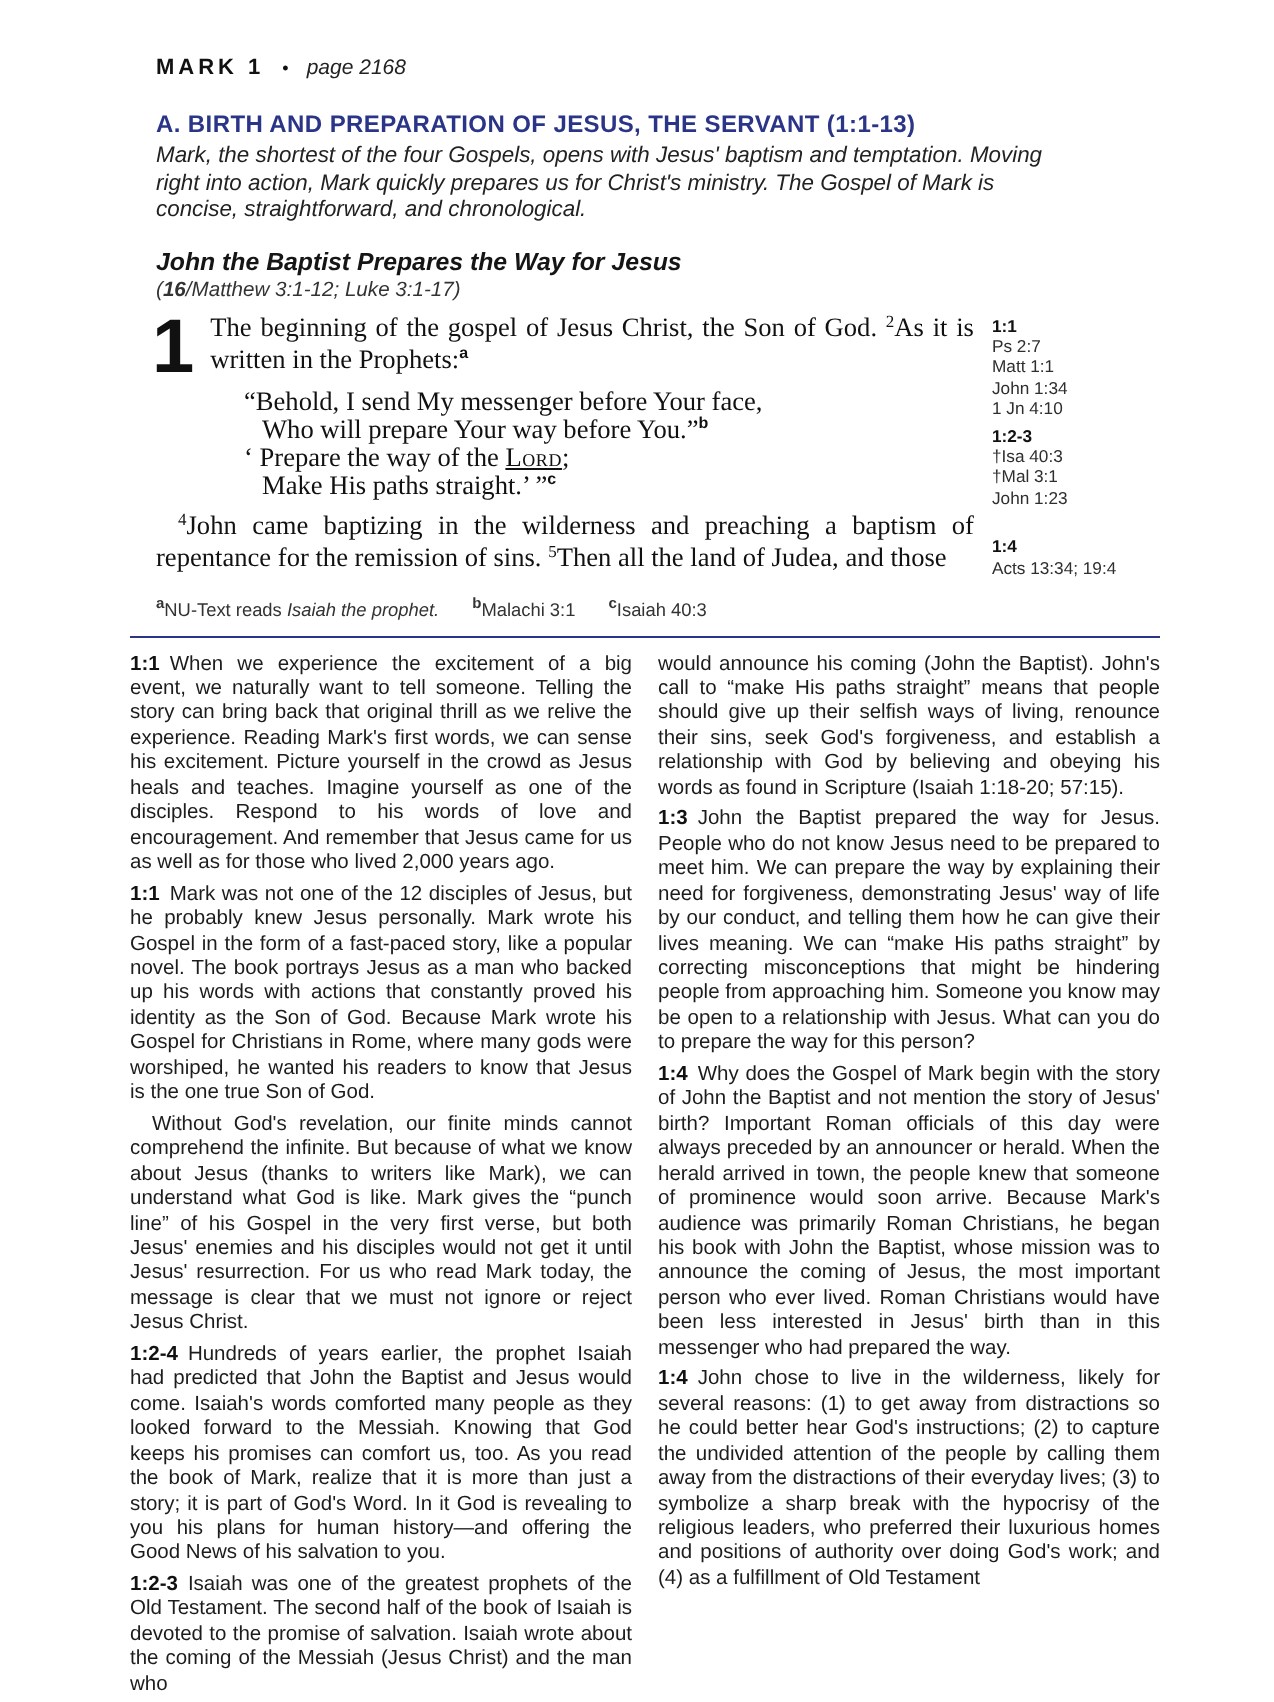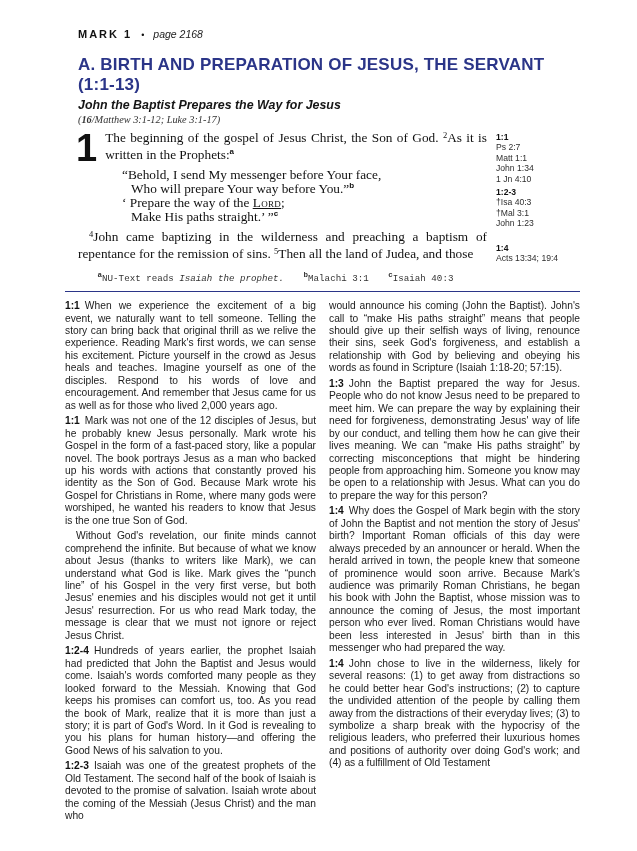--- a/index.html
+++ b/index.html
@@ -6,40 +6,40 @@
   body{font-family:"Liberation Sans",sans-serif;color:#1f1f1f;-webkit-font-smoothing:antialiased;}
   .page{padding:28px 57px 0 65px;}
 
   
   .header{margin:0 0 15px 13px;font-size:11px;}
   .book{font-weight:bold;letter-spacing:2px;color:#111;}
   .bullet{margin:0 9px;font-size:9px;color:#111;}
   .pagelab{font-style:italic;font-size:10.5px;color:#222;text-align:right;}
 
   
-  .section-heading{margin:0 0 3px 13px;font-size:17px;font-weight:bold;color:#2b3588;letter-spacing:.2px;}
+  .section-heading{margin:0 0 3px 13px;font-size:12px;font-weight:bold;color:#2b3588;letter-spacing:.2px;}
   .intro{margin:0 0 11px 13px;max-width:452px;font-style:italic;font-size:11.2px;line-height:13.5px;color:#222;}
 
   .pericope-title{margin:0 0 2px 13px;font-size:12.4px;font-weight:bold;font-style:italic;color:#151515;}
-  .harmony{margin:0 0 5px 13px;font-size:10.3px;font-style:italic;color:#333;font-family:Liberation Serif, serif;}
+  .harmony{margin:0 0 5px 13px;font-size:10.3px;font-style:italic;color:#333;}
   .harmony b{font-weight:bold;}
 
   
   .scripture-row{display:flex;margin-left:13px;}
   .scripture-main{width:409px;font-family:"Liberation Serif",serif;font-size:13.3px;line-height:16.5px;color:#111;text-align:justify;}
   .dropcap{float:left;font-family:"Liberation Sans",sans-serif;font-weight:bold;font-size:38px;line-height:30px;margin:3px 8px 0 -2px;color:#111;}
   .vn{font-size:8.5px;vertical-align:4.5px;line-height:0;}
   .fm{font-size:8px;vertical-align:5px;line-height:0;font-weight:bold;font-family:"Liberation Sans",sans-serif;}
   .poetry{margin:5px 0 5px 44px;line-height:14px;}
   .pline{display:block;}
   .pindent{padding-left:9px;}
   .hang{display:inline-block;margin-left:-14px;padding-right:6px;}
   .lord{font-variant:small-caps;letter-spacing:.3px;text-decoration:underline;}
   .v4{text-indent:11px;}
-  .footnote{margin-top:8px;font-family:Liberation Mono, monospace;font-size:9.2px;line-height:11px;color:#333;text-align:center;}
+  .footnote{margin-top:8px;font-family:Liberation Sans, sans-serif;font-size:9.2px;line-height:11px;color:#333;text-align:left;}
   .fn{margin-right:14px;}
   .fn sup{font-size:7.5px;font-weight:bold;}
   .fn i{font-style:italic;}
 
   
   .xrefs{width:80px;margin-left:9px;font-size:8.6px;line-height:10.4px;color:#2e2e2e;padding-top:2px;}
   .xref-head{font-weight:bold;color:#111;}
   .xg2{margin-top:3px;}
   .xg3{margin-top:14px;}
 
@@ -57,20 +57,21 @@
 </head>
 <body>
 
 <div class="page">
 
   <div class="header">
     <span class="book">MARK 1</span><span class="bullet">•</span><span class="pagelab">page 2168</span>
   </div>
 
   <div class="section-heading">A. BIRTH AND PREPARATION OF JESUS, THE SERVANT (1:1-13)</div>
+  <div class="intro">Mark, the shortest of the four Gospels, opens with Jesus' baptism and temptation. Moving right into action, Mark quickly prepares us for Christ's ministry. The Gospel of Mark is concise, straightforward, and chronological.</div>
 
   <div class="pericope-title">John the Baptist Prepares the Way for Jesus</div>
   <div class="harmony"><span>(</span><b>16</b><span>/Matthew 3:1-12; Luke 3:1-17)</span></div>
 
   <div class="scripture-row">
     <div class="scripture-main">
       <div class="verse-para">
         <span class="dropcap">1</span><span>The beginning of the gospel of Jesus Christ, the Son of God. </span><sup class="vn">2</sup><span>As it is written in the Prophets:</span><sup class="fm">a</sup>
       </div>
       <div class="poetry">

